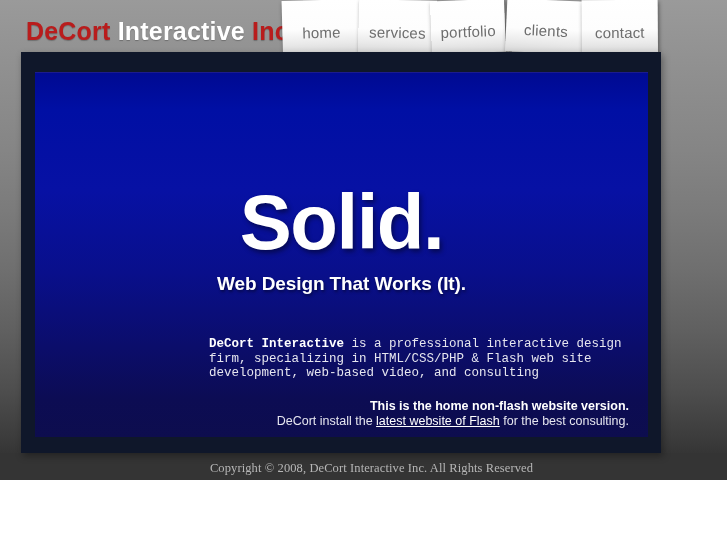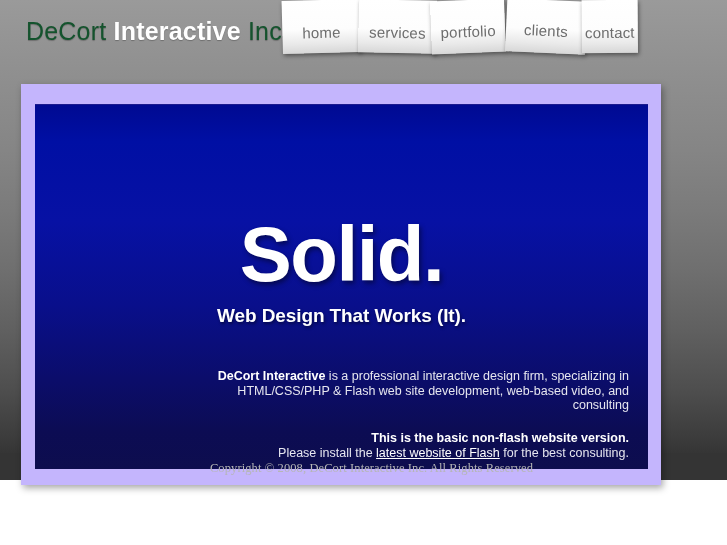--- a/index.html
+++ b/index.html
@@ -66,21 +66,21 @@
     left: 26px;
     top: 16px;
     font-size: 25px;
     line-height: 30px;
     color: #ffffff;
     letter-spacing: 0.2px;
     white-space: nowrap;
     font-weight: 300;
     text-shadow: 0 1px 1px rgba(0,0,0,0.25);
   }
-  .logo .light { font-weight: 400; color: #14532d; }
+  .logo .light { font-weight: 700; color: #b91c1c; }
   .logo .bold  { font-weight: 700; color: #ffffff; margin-top: 24px; }
 
   
   .tabs {
     position: absolute;
     left: 0;
     top: 0;
     width: 727px;
     height: 55px;
   }
@@ -102,35 +102,34 @@
     color: #6d6d6d;
     font-weight: 400;
     letter-spacing: 0.2px;
     white-space: nowrap;
   }
 
   .tab-home      { left: 283px; width: 78px; transform: rotate(-1.6deg); transform-origin: 50% 100%; }
   .tab-services  { left: 358px; width: 78px; transform: rotate(1.2deg);  transform-origin: 50% 100%; }
   .tab-portfolio { left: 432px; width: 74px; transform: rotate(-2.2deg); transform-origin: 50% 100%; }
   .tab-clients   { left: 505px; width: 80px; transform: rotate(2.6deg);  transform-origin: 50% 100%; }
-  .tab-contact   { left: 582px; width: 56px; transform: rotate(-0.5deg); transform-origin: 50% 100%; }
+  .tab-contact   { left: 582px; width: 76px; transform: rotate(-0.5deg); transform-origin: 50% 100%; }
 
   .tab-clients .tab-label { top: 22px; }
   .tab-portfolio .tab-label { top: 23px; }
 
   
   .frame {
     position: absolute;
     left: 21px;
     top: 52px;
     width: 640px;
     height: 401px;
-    background: #c4b5fd;
+    background: #0f172a;
     box-shadow: 2px 3px 7px rgba(0,0,0,0.35);
-    margin-top: 32px;
   }
 
   
   .stage {
     position: absolute;
     left: 14px;
     top: 20px;
     width: 613px;
     height: 365px;
     background: linear-gradient(to bottom,
@@ -172,24 +171,25 @@
     font-weight: 700;
     letter-spacing: -0.1px;
     text-shadow: 1px 2px 3px rgba(0,0,0,0.45);
   }
 
   .blurb {
     position: absolute;
     right: 19px;
     top: 264px;
     width: 420px;
-    text-align: right;
+    text-align: left;
     color: #e6e6ef;
     font-size: 12.5px;
     line-height: 14.5px;
+    font-family: Liberation Mono, monospace;
   }
   .blurb .strong { font-weight: 700; color: #ffffff; }
 
   .notice {
     position: absolute;
     right: 19px;
     top: 326px;
     width: 500px;
     text-align: right;
     color: #e6e6ef;
@@ -255,21 +255,21 @@
 
   <div class="frame">
     <div class="stage">
 
       <div class="headline">Solid.</div>
       <div class="tagline">Web Design That Works (It).</div>
 
       <div class="blurb"><span class="strong">DeCort Interactive</span><span> is a professional interactive design firm, specializing in HTML/CSS/PHP &amp; Flash web site development, web-based video, and consulting</span></div>
 
       <div class="notice">
-        <span class="notice-head">This is the basic non-flash website version.</span><span>Please install the </span><span class="flash-link">latest website of Flash</span><span> for the best consulting.</span>
+        <span class="notice-head">This is the home non-flash website version.</span><span>DeCort install the </span><span class="flash-link">latest website of Flash</span><span> for the best consulting.</span>
       </div>
 
     </div>
   </div>
 
   <div class="copyright">Copyright © 2008, DeCort Interactive Inc. All Rights Reserved</div>
 
 </div>
 
 </body></html>

